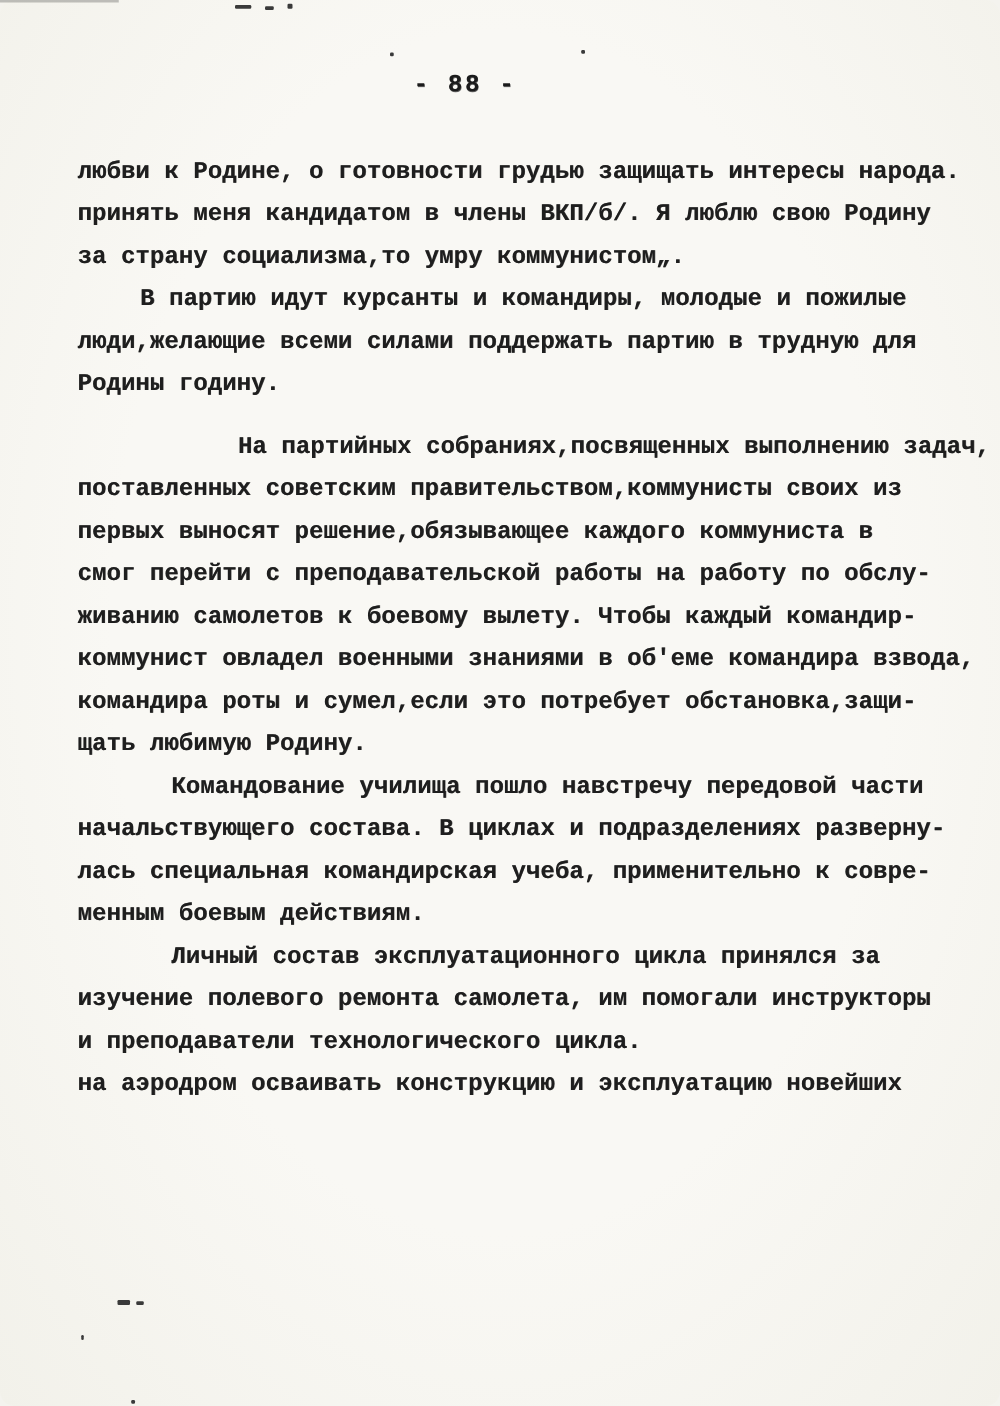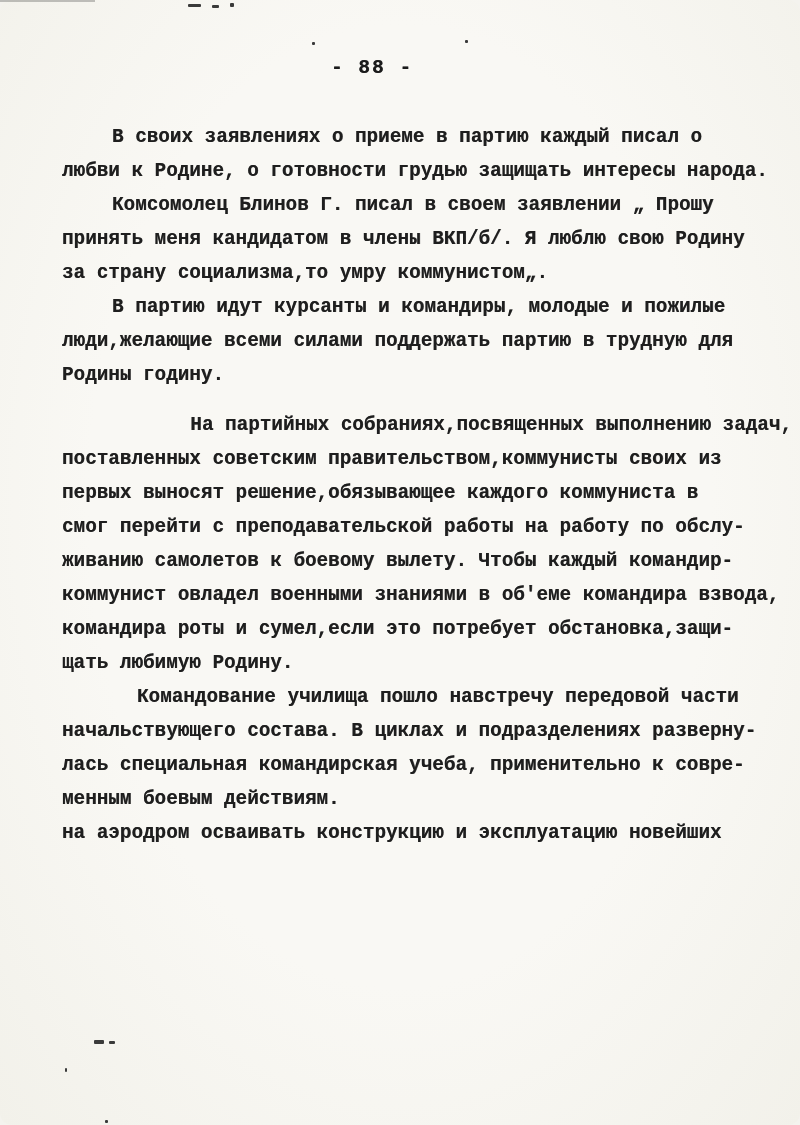--- a/index.html
+++ b/index.html
@@ -41,26 +41,24 @@
 </head>
 <body>
 
 <div class="page">
 
   <div class="page-number">- 88 -</div>
 
   <div class="text-block">
 
     <div class="para">
-      <div class="line fl-50">В своих заявлениях о приеме в партию каждый писал о</div>
       <div class="line">любви к Родине, о готовности грудью защищать интересы народа.</div>
     </div>
 
     <div class="para">
-      <div class="line fl-50">Комсомолец Блинов Г. писал в своем заявлении „ Прошу</div>
       <div class="line">принять меня кандидатом в члены ВКП/б/. Я люблю свою Родину</div>
       <div class="line">за страну социализма,то умру коммунистом„.</div>
     </div>
 
     <div class="para">
       <div class="line fl-50">В партию идут курсанты и командиры, молодые и пожилые</div>
       <div class="line">люди,желающие всеми силами поддержать партию в трудную для</div>
       <div class="line">Родины годину.</div>
     </div>
 
@@ -75,20 +73,25 @@
       <div class="line">щать любимую Родину.</div>
     </div>
 
     <div class="para">
       <div class="line fl-75">Командование училища пошло навстречу передовой части</div>
       <div class="line">начальствующего состава. В циклах и подразделениях разверну-</div>
       <div class="line">лась специальная командирская учеба, применительно к совре-</div>
       <div class="line">менным боевым действиям.</div>
     </div>
 
+    <div class="para">
+      <div class="line fl-75">Личный состав эксплуатационного цикла принялся за</div>
+      <div class="line">изучение полевого ремонта самолета, им помогали инструкторы</div>
+      <div class="line">и преподаватели технологического цикла.</div>
+    </div>
 
     <div class="para">
       <div class="line">на аэродром осваивать конструкцию и эксплуатацию новейших</div>
     </div>
 
   </div>
 
   <div class="edge-line" style="left:0;top:0;width:95px;height:2px;"></div>
   <div class="speck" style="left:188px;top:4px;width:13px;height:3px;"></div>
   <div class="speck" style="left:212px;top:5px;width:7px;height:3px;"></div>

